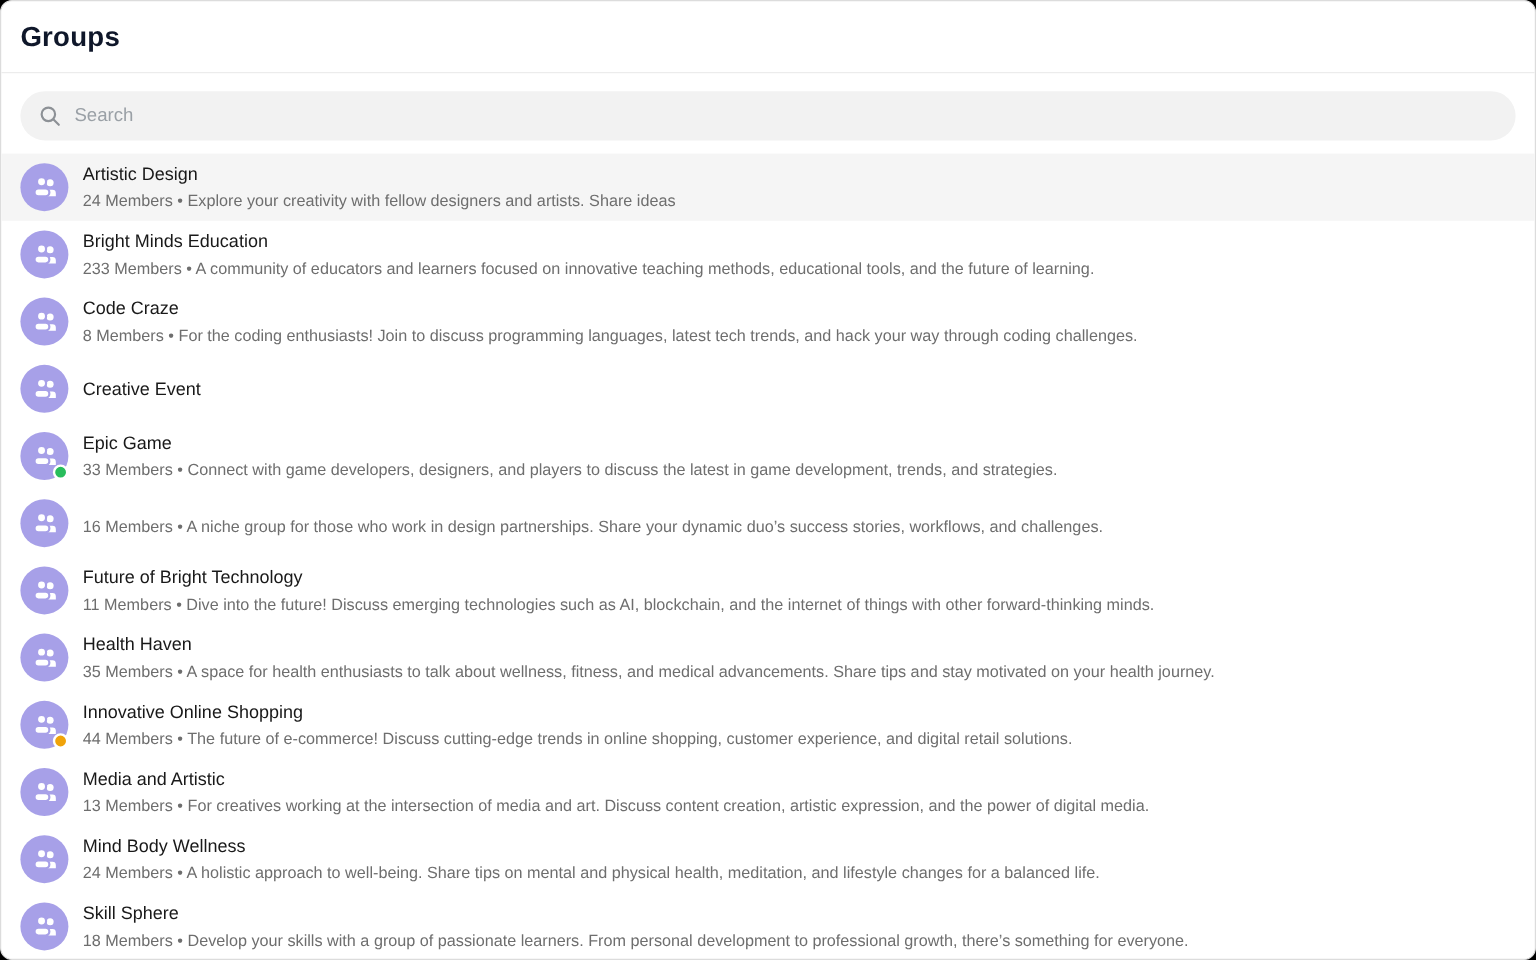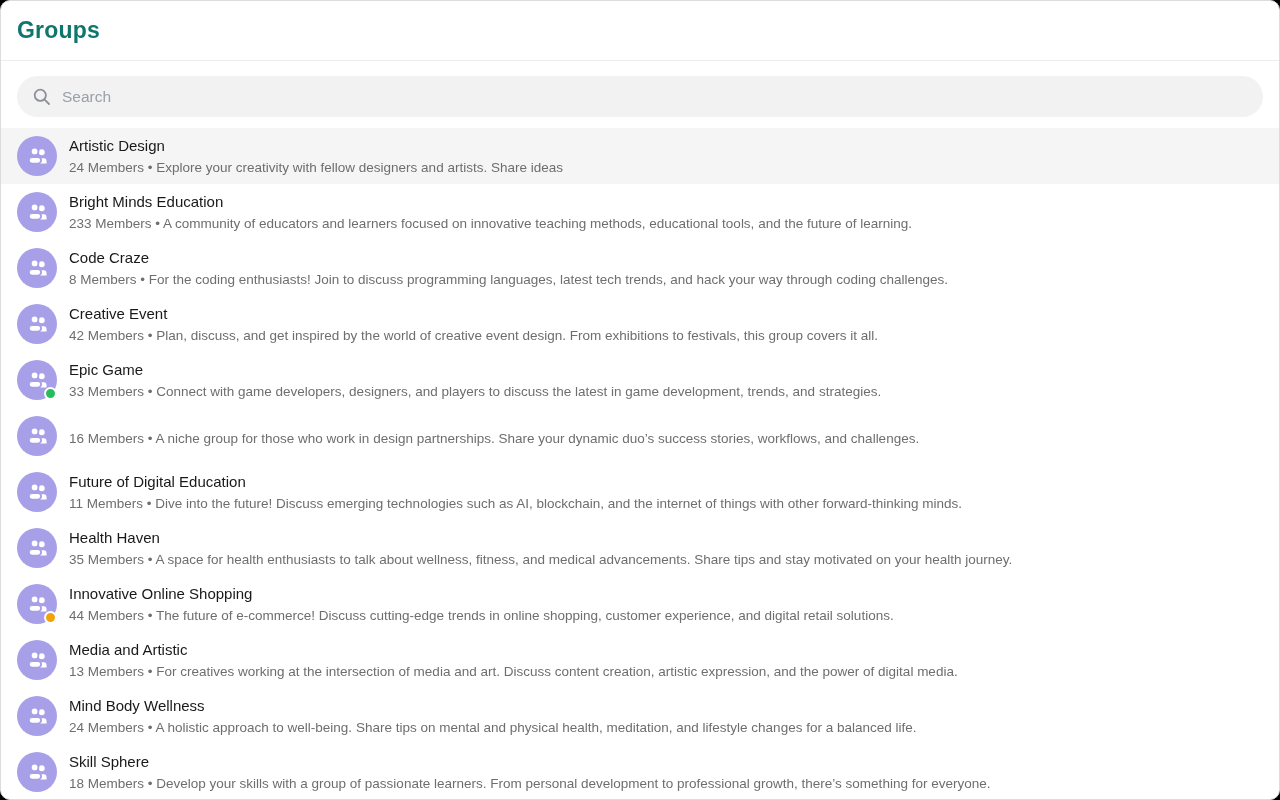--- a/index.html
+++ b/index.html
@@ -33,21 +33,21 @@
     height: 60px;
     display: flex;
     align-items: center;
     padding: 0 16px;
     border-bottom: 1px solid var(--divider-color);
     box-sizing: border-box;
   }
   .app-title {
     font-size: 23px;
     font-weight: 700;
-    color: #0f766e;
+    color: #0f172a;
     letter-spacing: 0.2px;
   }
   .search-section {
     padding: 15px 16px 11px 16px;
   }
   .search-pill {
     height: 41px;
     background: var(--search-bg);
     border-radius: 21px;
     display: flex;
@@ -226,21 +226,20 @@
           <path d="M14 14 h4.2 a2.6 2.6 0 0 1 2.6 2.6 V19 H14 Z" fill="#fff"></path>
 
           <circle class="knockout" cx="9.8" cy="7.8" r="3.5" fill="#fff"></circle>
           <rect class="knockout" x="4.4" y="12.9" width="11.4" height="6.1" rx="3" fill="#fff"></rect>
         </svg>
       </div>
 
     </div>
     <div class="row-text">
       <span class="group-name">Creative Event</span>
-      <span class="group-meta">42 Members • Plan, discuss, and get inspired by the world of creative event design. From exhibitions to festivals, this group covers it all.</span>
     </div>
   </div>
       <div class="group-row">
     <div class="avatar-wrap">
       <div class="avatar">
         <svg width="26" height="26" viewBox="0 0 24 24">
 
           <circle cx="16.4" cy="8.5" r="2.7" fill="#fff"></circle>
           <path d="M14 14 h4.2 a2.6 2.6 0 0 1 2.6 2.6 V19 H14 Z" fill="#fff"></path>
 
@@ -281,21 +280,21 @@
           <circle cx="16.4" cy="8.5" r="2.7" fill="#fff"></circle>
           <path d="M14 14 h4.2 a2.6 2.6 0 0 1 2.6 2.6 V19 H14 Z" fill="#fff"></path>
 
           <circle class="knockout" cx="9.8" cy="7.8" r="3.5" fill="#fff"></circle>
           <rect class="knockout" x="4.4" y="12.9" width="11.4" height="6.1" rx="3" fill="#fff"></rect>
         </svg>
       </div>
 
     </div>
     <div class="row-text">
-      <span class="group-name">Future of Digital Education</span>
+      <span class="group-name">Future of Bright Technology</span>
       <span class="group-meta">11 Members • Dive into the future! Discuss emerging technologies such as AI, blockchain, and the internet of things with other forward-thinking minds.</span>
     </div>
   </div>
       <div class="group-row">
     <div class="avatar-wrap">
       <div class="avatar">
         <svg width="26" height="26" viewBox="0 0 24 24">
 
           <circle cx="16.4" cy="8.5" r="2.7" fill="#fff"></circle>
           <path d="M14 14 h4.2 a2.6 2.6 0 0 1 2.6 2.6 V19 H14 Z" fill="#fff"></path>

